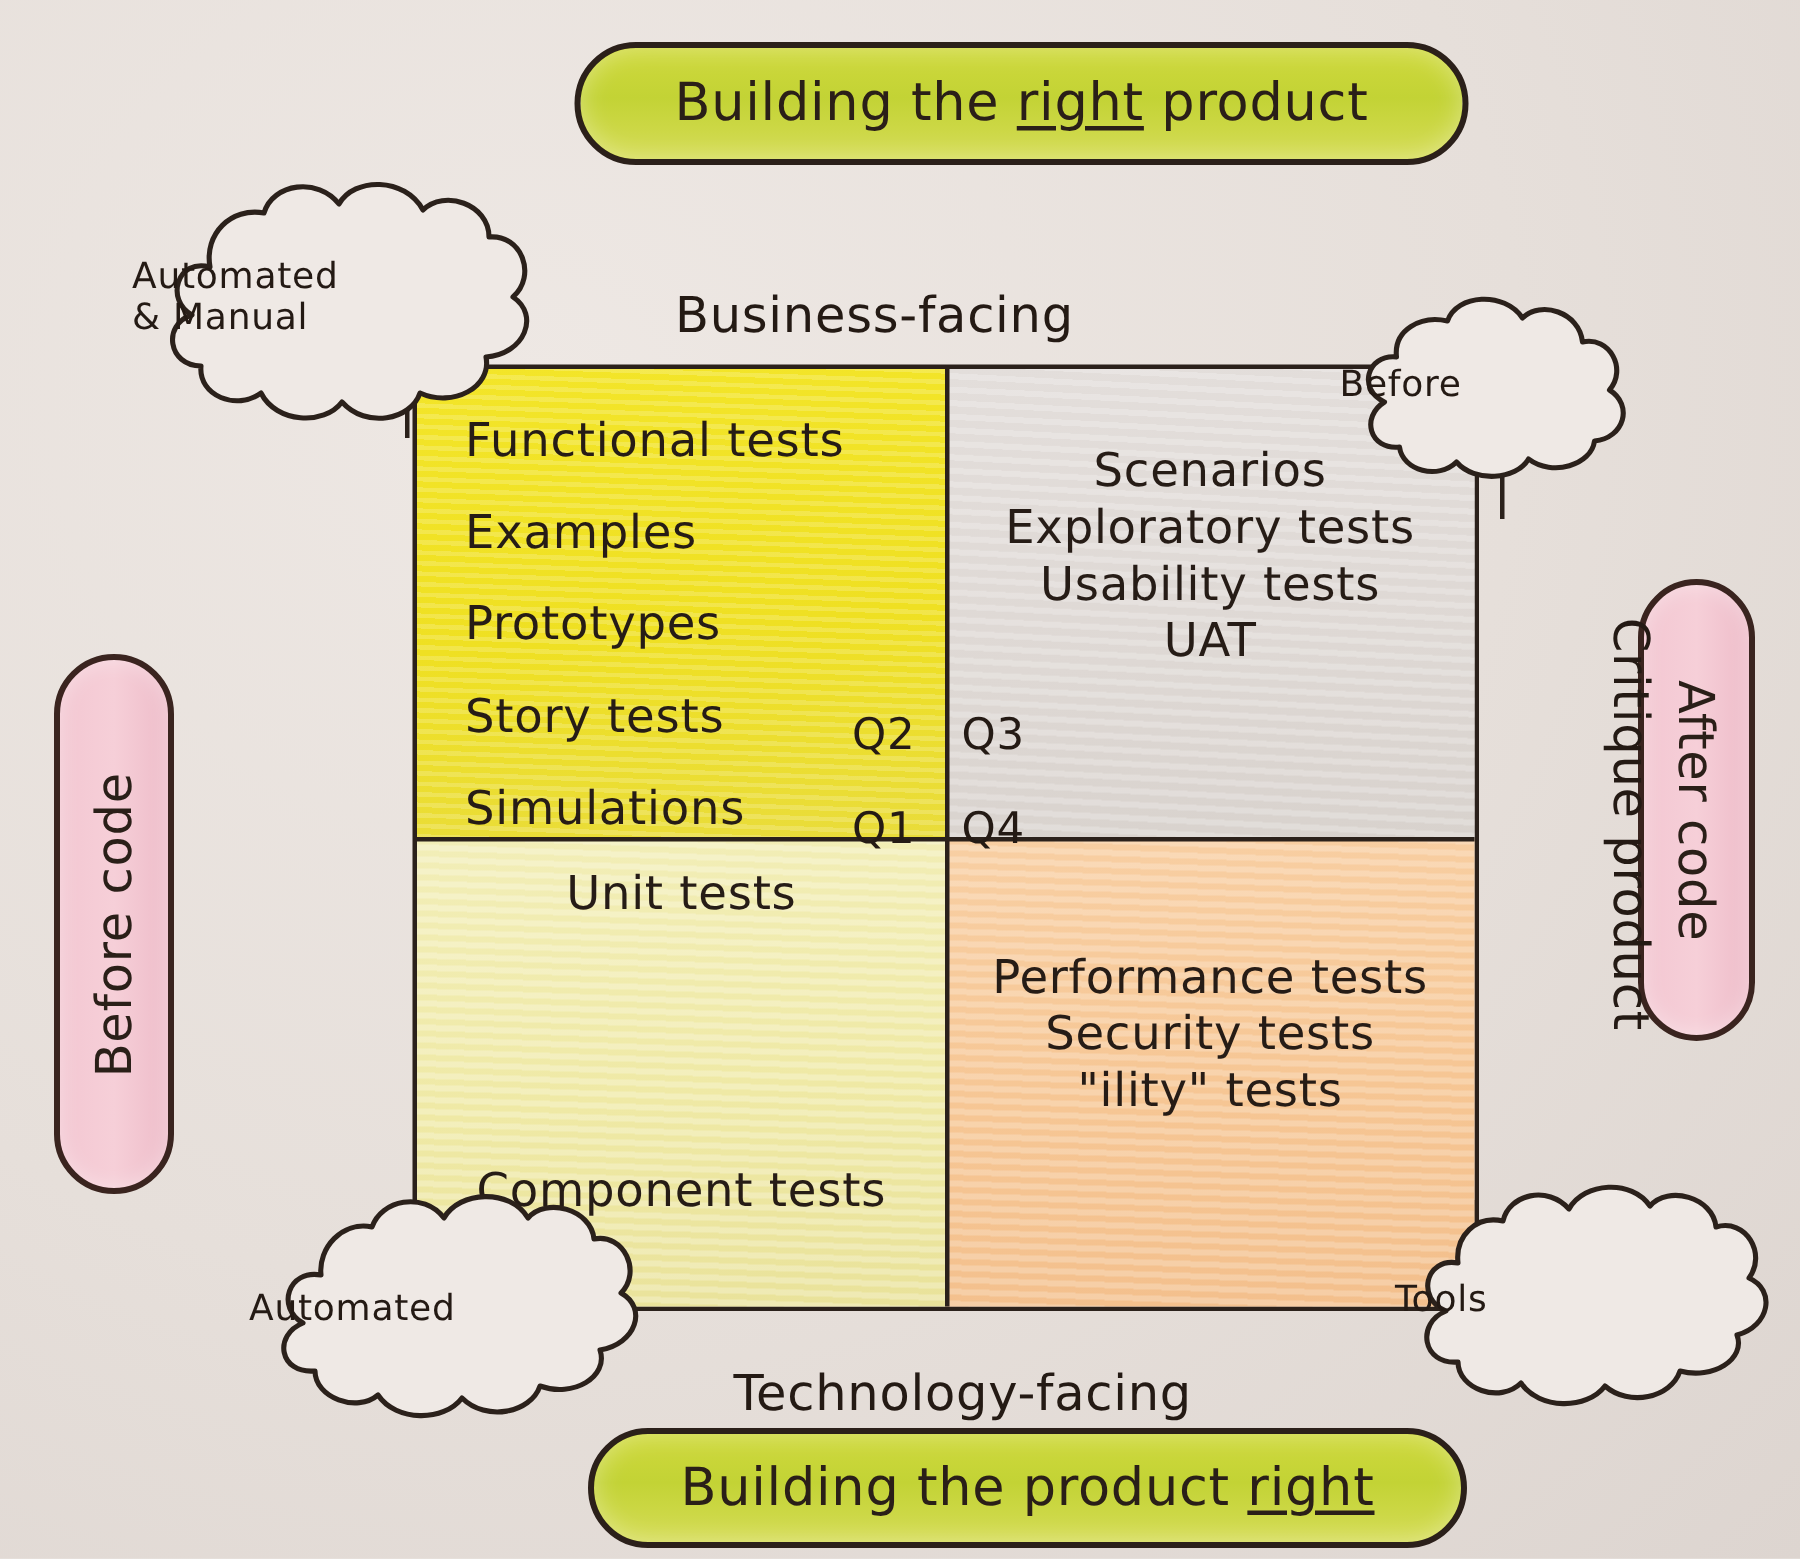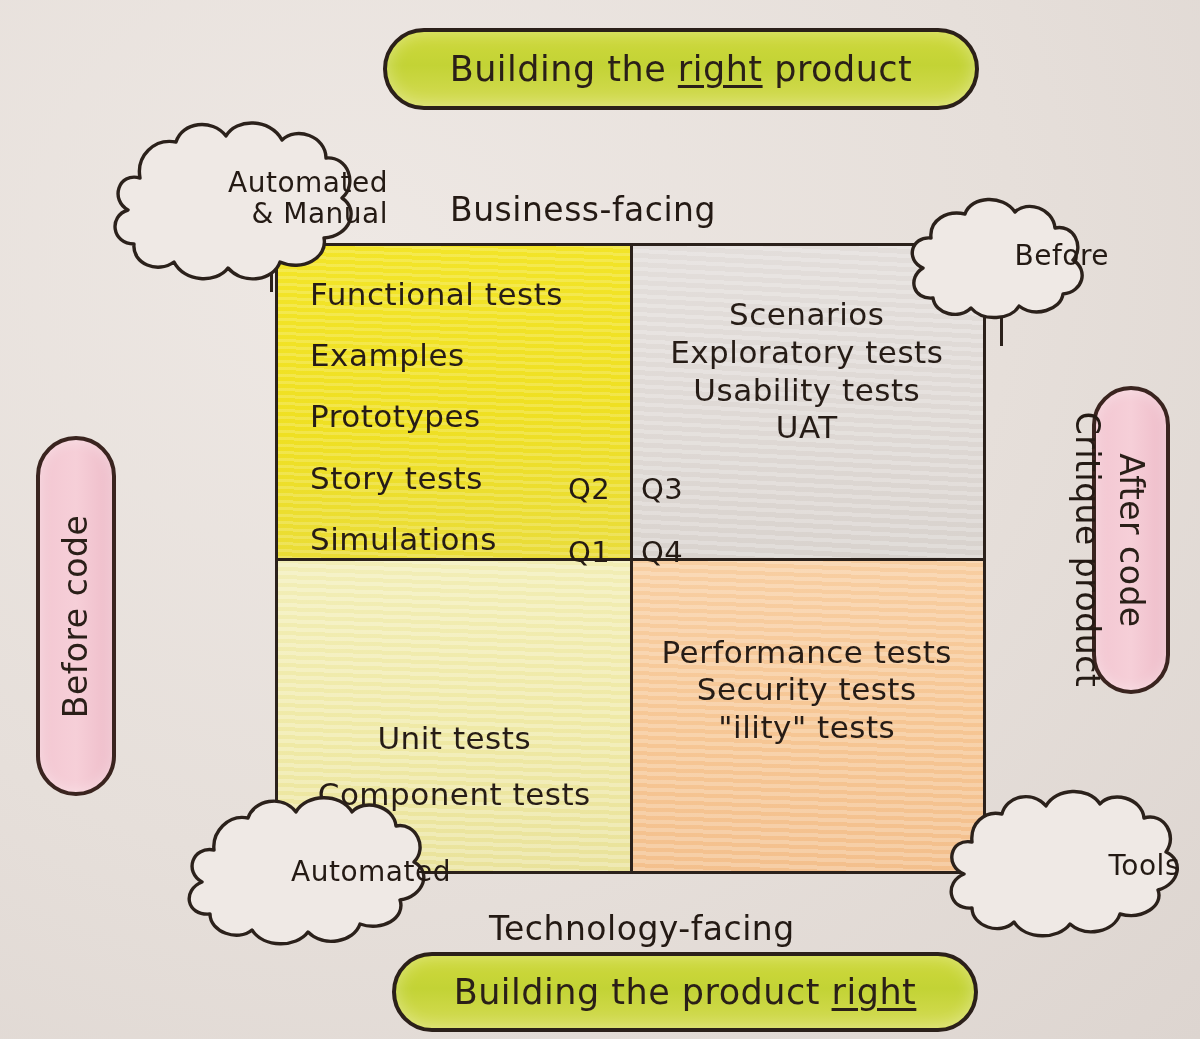--- a/index.html
+++ b/index.html
@@ -74,21 +74,21 @@
       align-items:flex-start;justify-content:space-between;padding:30px 0 0 32px;}
   #q3{left:50%;top:0;
       background:
         repeating-linear-gradient(3deg, rgba(255,255,255,.22) 0 4px, rgba(0,0,0,0) 4px 9px),
         linear-gradient(175deg,#e3dedb 0%,#ded8d4 60%,#d8d2cd 100%);
       align-items:center;justify-content:flex-start;padding:50px 14px 0 14px;}
   #q1{left:0;top:50%;
       background:
         repeating-linear-gradient(2deg, rgba(255,255,255,.25) 0 4px, rgba(0,0,0,0) 4px 8px),
         linear-gradient(175deg,#f2eeb8 0%,#efe9a5 55%,#e9e29a 100%);
-      align-items:center;justify-content:flex-end;padding:10px 10px 48px 10px;}
+      align-items:center;justify-content:space-between;padding:10px 10px 48px 10px;}
   #q4{left:50%;top:50%;
       background:
         repeating-linear-gradient(2deg, rgba(255,255,255,.22) 0 4px, rgba(0,0,0,0) 4px 8px),
         linear-gradient(175deg,#f8cfa3 0%,#f6c694 55%,#f3bf8c 100%);
       align-items:center;justify-content:flex-start;padding:75px 10px 0 10px;}
 
   .qline{
     position:absolute;background:#2b211b;
   }
   #vline{left:50%;top:0;width:3px;height:100%;margin-left:-1px;}
@@ -111,22 +111,22 @@
   #axis-bottom{left:489px;top:880px;margin-top:29px;}
   #axis-left{left:174px;top:498px;transform:rotate(-90deg);transform-origin:center;}
   #axis-right{left:950px;top:530px;transform:rotate(90deg);transform-origin:center;}
 
   
   .cloud{position:absolute;}
   .cloud svg{display:block;overflow:visible;}
   .cloud .ctext{
     position:absolute;inset:0;
     display:flex;flex-direction:column;
-    align-items:flex-end;justify-content:center;
-    font-size:28px;color:#241a14;line-height:1.12;
+    align-items:flex-start;justify-content:center;
+    font-size:24px;color:#241a14;line-height:1.12;
     text-align:center;pointer-events:none;
   }
   #cloud-tl{left:88px;top:112px;width:300px;height:178px;}
   #cloud-tr{left:893px;top:186px;width:216px;height:140px;}
   #cloud-bl{left:166px;top:792px;width:285px;height:160px;}
   #cloud-br{left:930px;top:786px;width:250px;height:160px;}
   .cloud .ctext span{display:block;}
   #cloud-tl .ctext{padding-bottom:6px;}
   .connector{position:absolute;background:#2b211b;}
   

